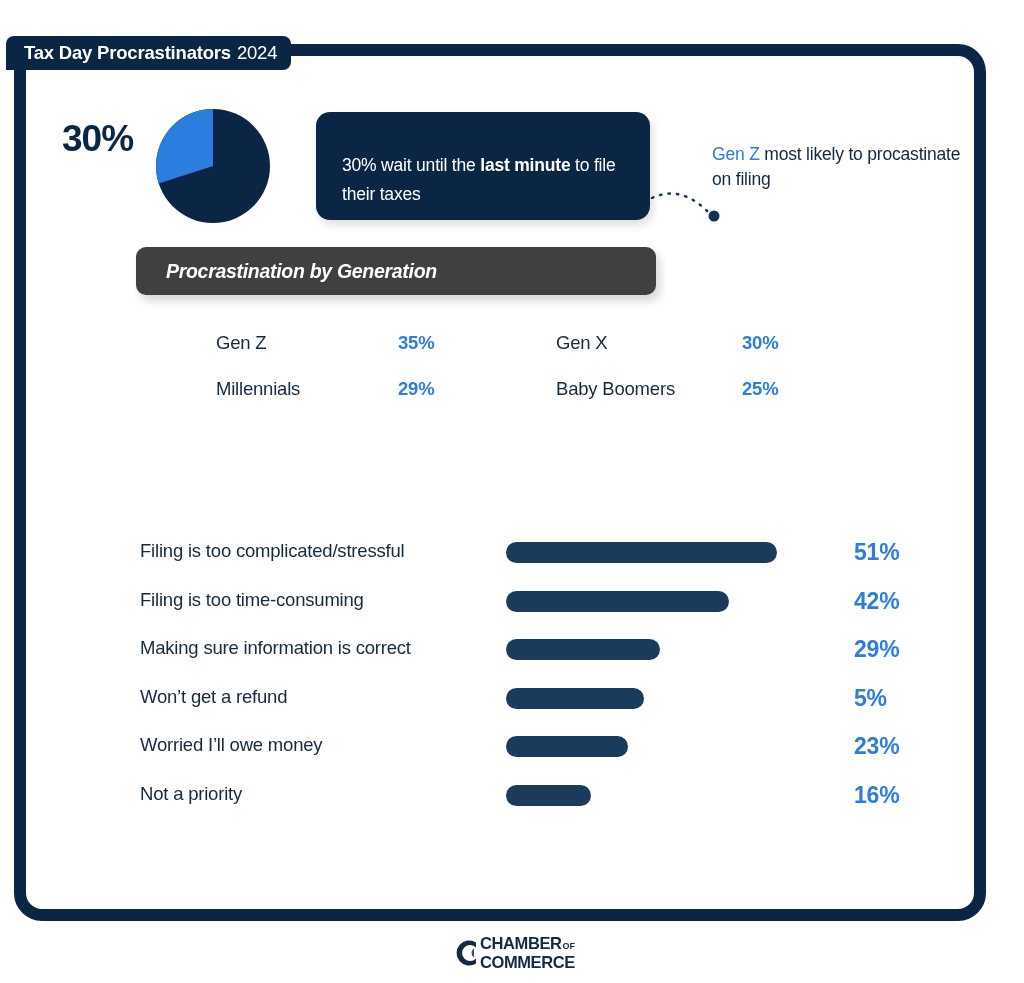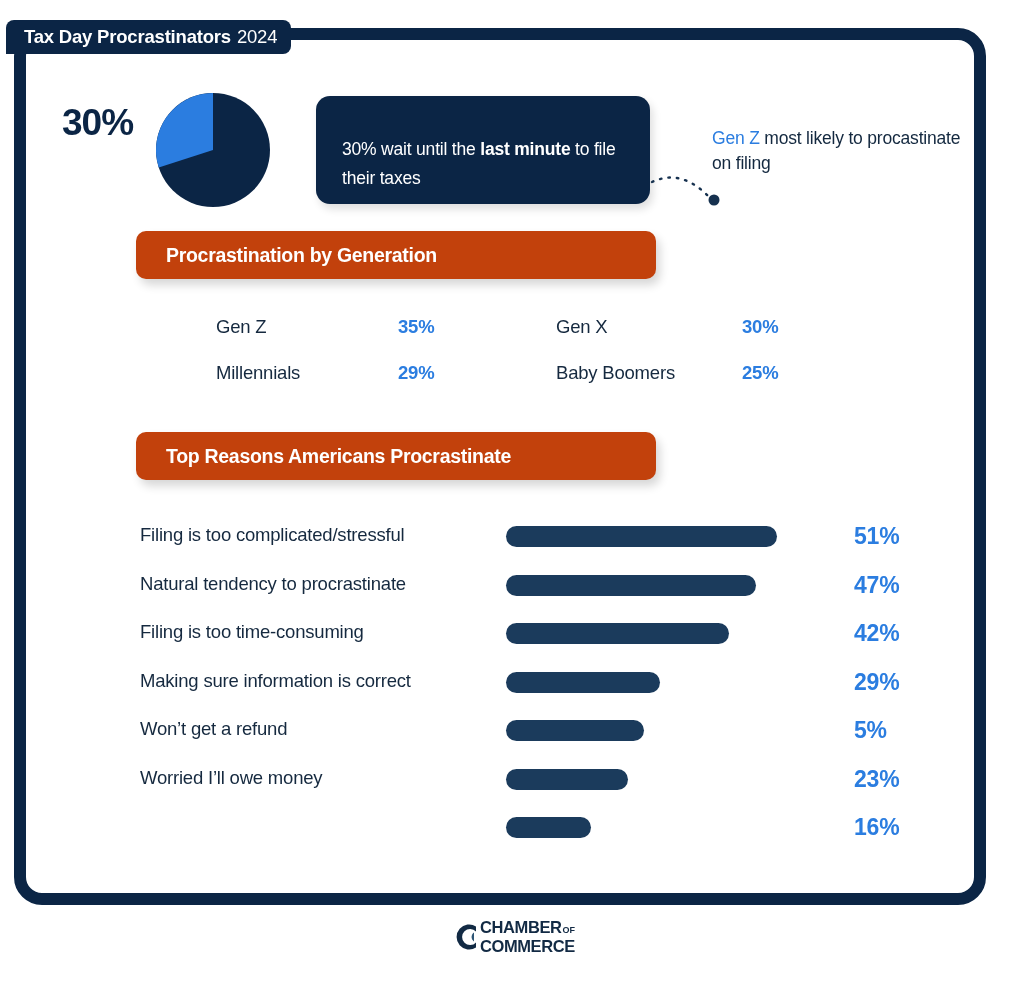--- a/index.html
+++ b/index.html
@@ -11,21 +11,21 @@
     width: 1024px;
     height: 983px;
     position: relative;
     font-family: "Liberation Sans", sans-serif;
     overflow: hidden;
   }
 
   
   #infographic {
     position: absolute;
-    left: 0; top: 0;
+    left: 0; top: 16px;
     width: 1024px; height: 790px;
   }
   .frame {
     position: absolute;
     left: 14px;
     top: 28px;
     width: 972px;
     height: 877px;
     box-sizing: border-box;
     border: 12px solid #0b2545;
@@ -120,26 +120,27 @@
     line-height: 25px;
     color: #13283f;
     letter-spacing: -0.2px;
   }
   .side-note .accent { color: #2b7de0; }
 
   
   .section-pill {
     position: absolute;
     height: 48px;
-    background: #c2410c;
+    background: #404040;
     border-radius: 10px;
     display: flex;
     align-items: center;
     padding: 0 30px;
     box-shadow: 4px 6px 10px rgba(0,0,0,0.16);
+    font-style: italic;
   }
   .section-pill span {
     color: #ffffff;
     font-size: 19.5px;
     font-weight: bold;
     letter-spacing: -0.3px;
   }
   #pill-generation { left: 136px; top: 231px; width: 460px; }
   #pill-reasons    { left: 136px; top: 432px; width: 460px; }
 
@@ -311,40 +312,30 @@
     <div class="gen-cell" id="gen-2">
       <span class="gen-label">Millennials</span>
       <span class="gen-value">29%</span>
     </div>
     <div class="gen-cell" id="gen-3">
       <span class="gen-label">Baby Boomers</span>
       <span class="gen-value">25%</span>
     </div>
   </div>
 
-  <div class="section-pill" id="pill-reasons">
-    <span>Top Reasons Americans Procrastinate</span>
-  </div>
 
   <div class="reasons">
     <div class="reason-row">
       <div class="reason-label">Filing is too complicated/stressful</div>
       <div class="bar-track">
         <div class="bar-fill" style="width: 79.6875%; background: rgb(27, 59, 92);"></div>
       </div>
       <div class="reason-value" style="color: rgb(43, 125, 224);">51%</div>
     </div>
     <div class="reason-row">
-      <div class="reason-label">Natural tendency to procrastinate</div>
-      <div class="bar-track">
-        <div class="bar-fill" style="width: 73.4375%; background: rgb(27, 59, 92);"></div>
-      </div>
-      <div class="reason-value" style="color: rgb(43, 125, 224);">47%</div>
-    </div>
-    <div class="reason-row">
       <div class="reason-label">Filing is too time-consuming</div>
       <div class="bar-track">
         <div class="bar-fill" style="width: 65.625%; background: rgb(27, 59, 92);"></div>
       </div>
       <div class="reason-value" style="color: rgb(43, 125, 224);">42%</div>
     </div>
     <div class="reason-row">
       <div class="reason-label">Making sure information is correct</div>
       <div class="bar-track">
         <div class="bar-fill" style="width: 45.3125%; background: rgb(27, 59, 92);"></div>
@@ -359,20 +350,21 @@
       <div class="reason-value" style="color: rgb(43, 125, 224);">5%</div>
     </div>
     <div class="reason-row">
       <div class="reason-label">Worried I’ll owe money</div>
       <div class="bar-track">
         <div class="bar-fill" style="width: 35.9375%; background: rgb(27, 59, 92);"></div>
       </div>
       <div class="reason-value" style="color: rgb(43, 125, 224);">23%</div>
     </div>
     <div class="reason-row">
+      <div class="reason-label">Not a priority</div>
       <div class="bar-track">
         <div class="bar-fill" style="width: 25%; background: rgb(27, 59, 92);"></div>
       </div>
       <div class="reason-value" style="color: rgb(43, 125, 224);">16%</div>
     </div>
   </div>
 
   <div class="logo">
     <div class="logo-inner">
       <svg width="30" height="30" viewBox="0 0 30 30">

